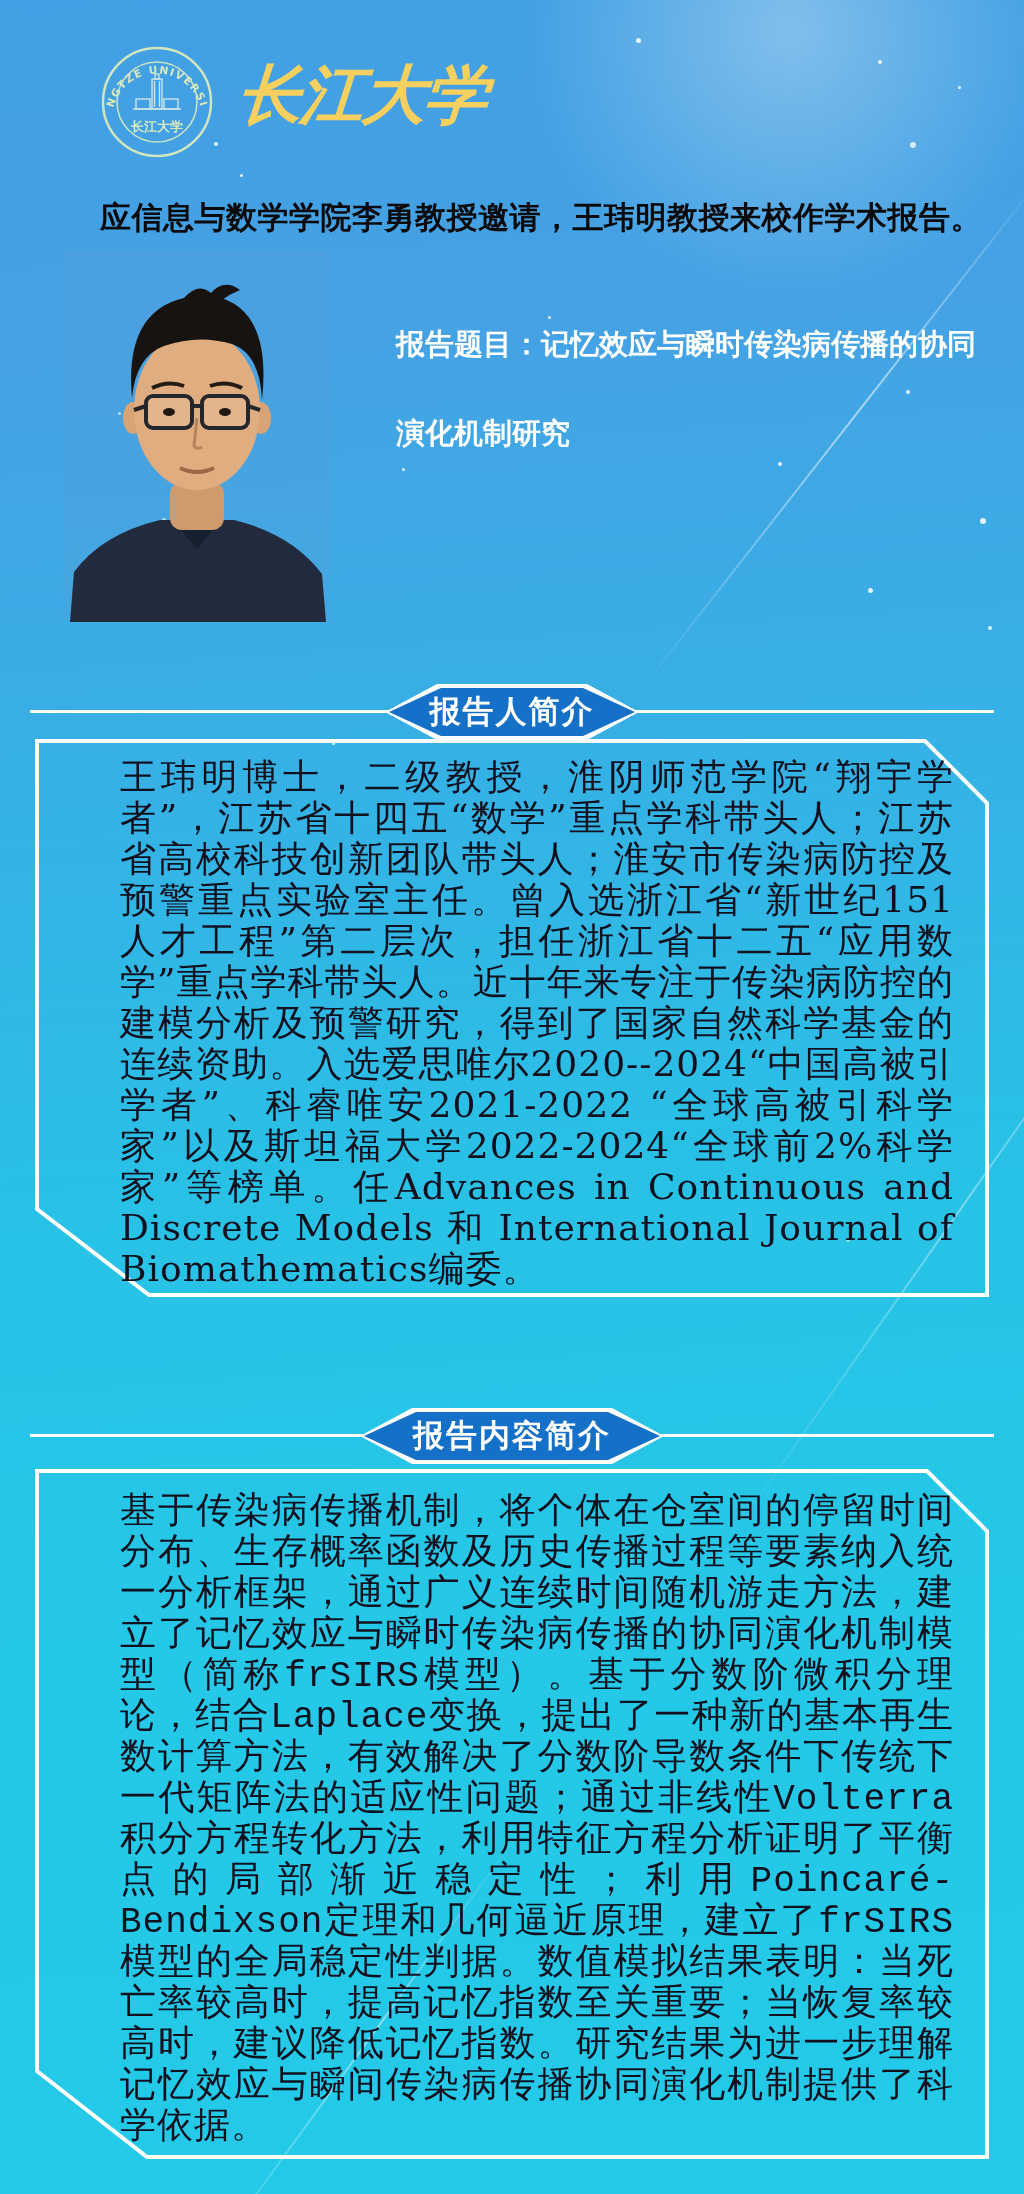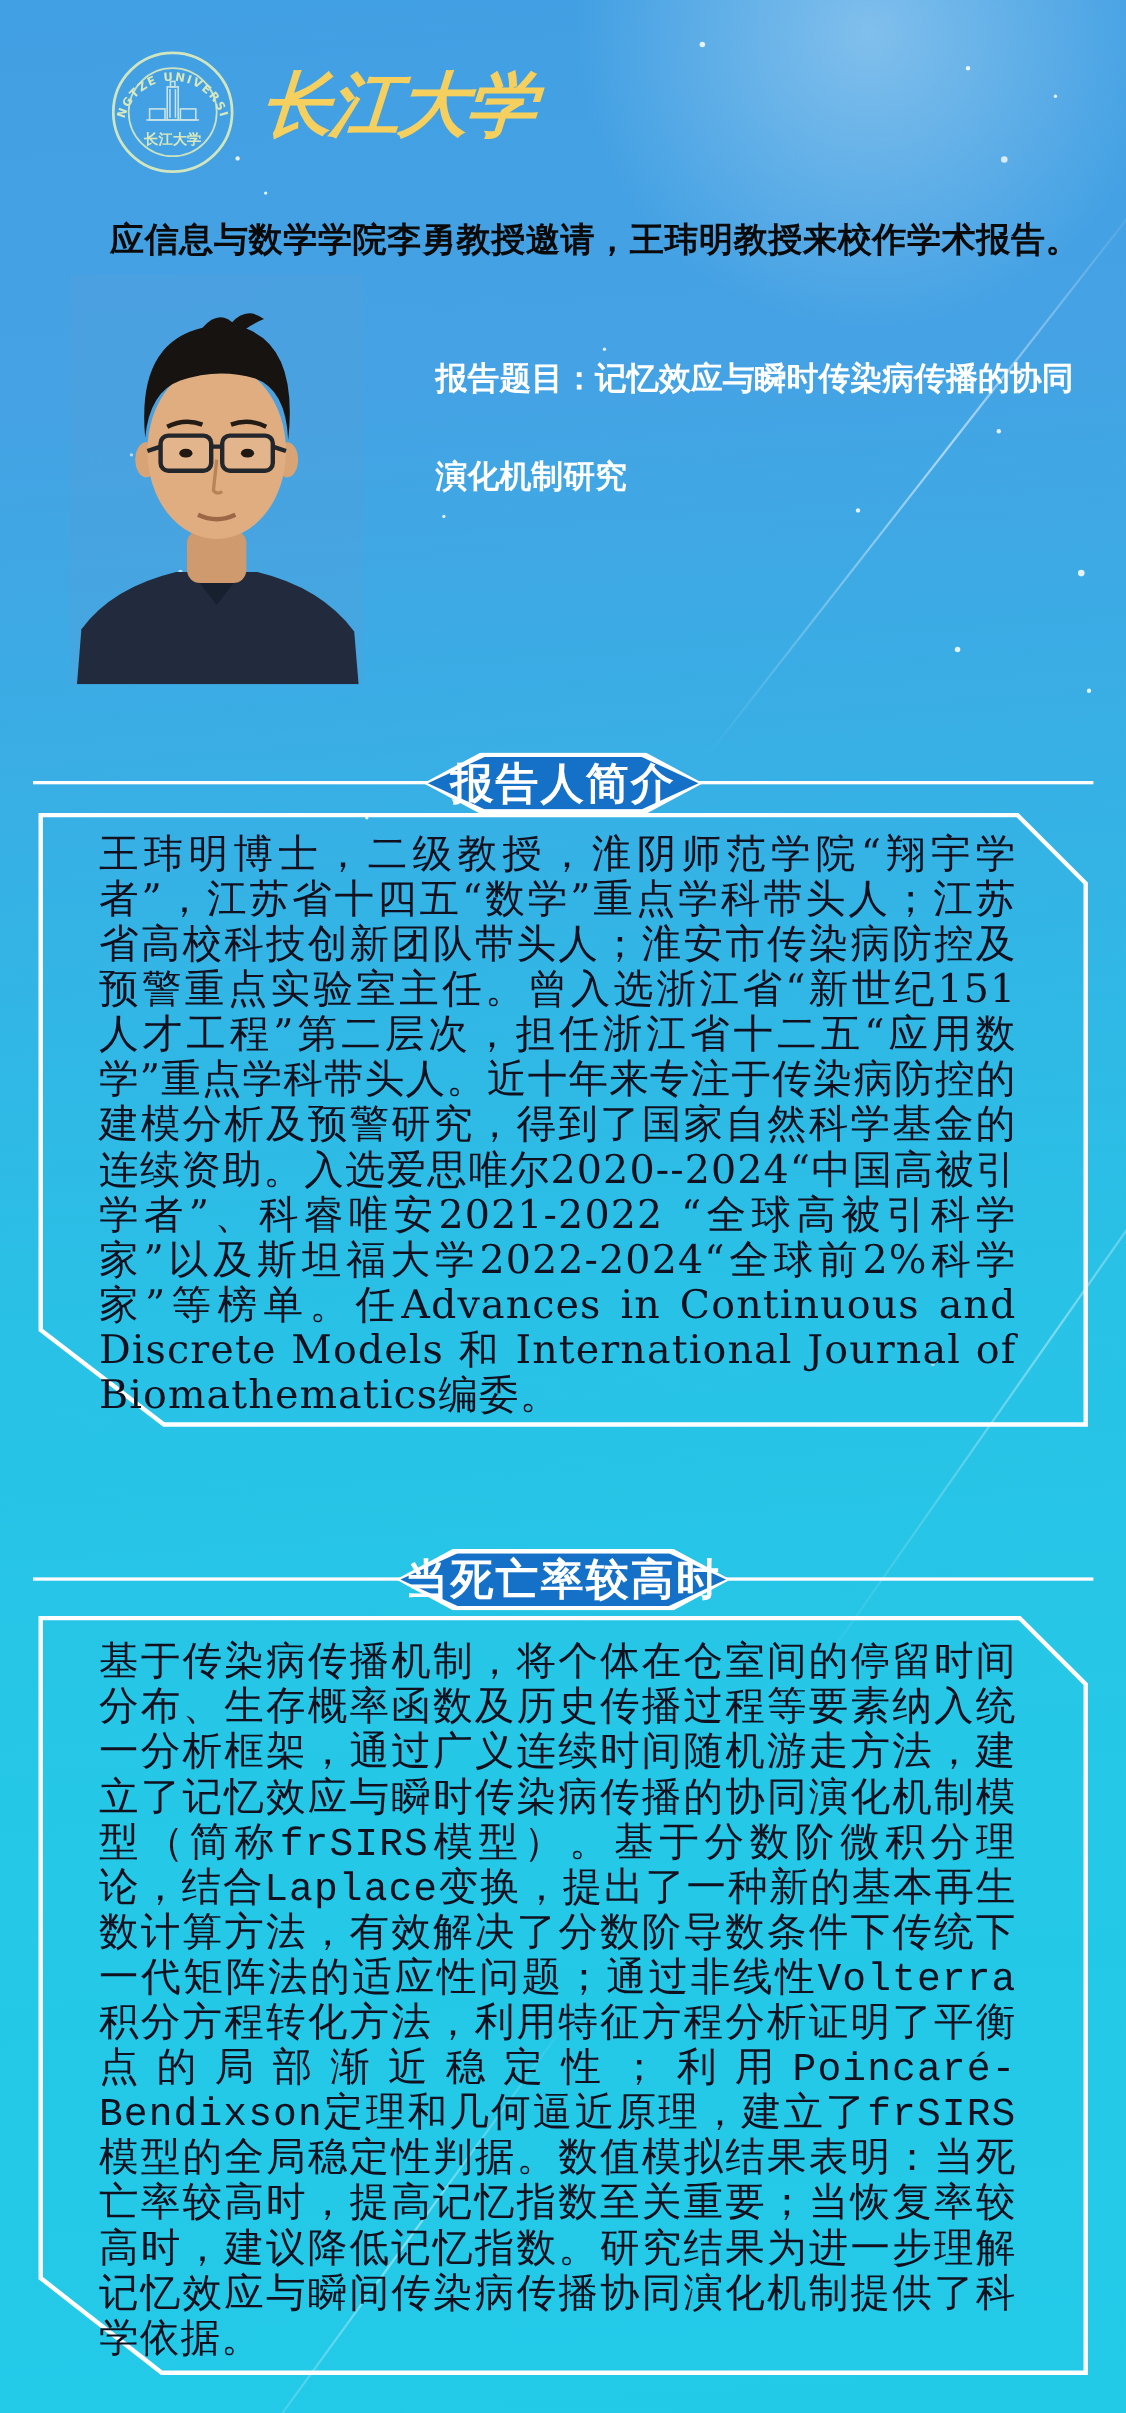--- a/index.html
+++ b/index.html
@@ -64,28 +64,28 @@
   .badge{position:absolute;left:50%;transform:translateX(-50%);top:0;height:56px;}
   #badge-1{width:254px;}
   #badge-2{width:304px;}
   .badge-outer,.badge-inner{
     clip-path:polygon(0 50%,52px 0,calc(100% - 52px) 0,100% 50%,calc(100% - 52px) 100%,52px 100%);
   }
   .badge-outer{position:absolute;inset:0;background:#ffffff;}
   .badge-inner{position:absolute;inset:4px;}
   .badge-label{
     position:absolute;inset:0;z-index:2;display:flex;align-items:center;justify-content:center;
-    color:#ffffff;font-size:39px;font-weight:bold;letter-spacing:2px;
+    color:#ffffff;font-size:31px;font-weight:bold;letter-spacing:2px;
   }
   
   .panel-frame{position:absolute;left:34px;}
   #panel-frame-1{top:738px;}
   #panel-frame-2{top:1468px;}
   .panel-text{
-    position:absolute;left:90px;width:834px;
+    position:absolute;left:120px;width:834px;
     font-family:"DejaVu Serif","Liberation Serif",serif;
     font-size:36px;line-height:41px;letter-spacing:1px;
     color:#10101e;text-align:justify;
   }
   #panel-text-1{top:756px;}
   #panel-text-2{top:1492px;font-family:Liberation Mono, monospace;}
 </style>
 </head>
 <body>
 
@@ -192,21 +192,21 @@
   <svg class="panel-frame" id="panel-frame-1" width="956" height="560" viewBox="0 0 956 560">
     <polygon points="3,3 891,3 953,65 953,557 115,557 3,471" fill="none" stroke="#ffffff" stroke-width="4"></polygon>
   </svg>
   <div class="panel-text" id="panel-text-1">王玮明博士，二级教授，淮阴师范学院“翔宇学者”，江苏省十四五“数学”重点学科带头人；江苏省高校科技创新团队带头人；淮安市传染病防控及预警重点实验室主任。曾入选浙江省“新世纪151 人才工程”第二层次，担任浙江省十二五“应用数学”重点学科带头人。近十年来专注于传染病防控的建模分析及预警研究，得到了国家自然科学基金的连续资助。入选爱思唯尔2020--2024“中国高被引学者”、科睿唯安2021-2022 “全球高被引科学家”以及斯坦福大学2022-2024“全球前2%科学家”等榜单。任Advances in Continuous and Discrete Models 和 International Journal of Biomathematics编委。</div>
 
   <div class="badge-row" id="badge-row-2">
     <div class="hline"></div>
     <div class="badge" id="badge-2">
       <div class="badge-outer"></div>
       <div class="badge-inner" style="background:#1570c8;"></div>
-      <span class="badge-label">当死亡率较高时</span>
+      <span class="badge-label">报告内容简介</span>
     </div>
   </div>
 
   <svg class="panel-frame" id="panel-frame-2" width="956" height="692" viewBox="0 0 956 692">
     <polygon points="3,3 893,3 953,63 953,689 113,689 3,603" fill="none" stroke="#ffffff" stroke-width="4"></polygon>
   </svg>
   <div class="panel-text" id="panel-text-2">基于传染病传播机制，将个体在仓室间的停留时间分布、生存概率函数及历史传播过程等要素纳入统一分析框架，通过广义连续时间随机游走方法，建立了记忆效应与瞬时传染病传播的协同演化机制模型（简称frSIRS模型）。基于分数阶微积分理论，结合Laplace变换，提出了一种新的基本再生数计算方法，有效解决了分数阶导数条件下传统下一代矩阵法的适应性问题；通过非线性Volterra积分方程转化方法，利用特征方程分析证明了平衡点的局部渐近稳定性；利用Poincaré-Bendixson定理和几何逼近原理，建立了frSIRS模型的全局稳定性判据。数值模拟结果表明：当死亡率较高时，提高记忆指数至关重要；当恢复率较高时，建议降低记忆指数。研究结果为进一步理解记忆效应与瞬间传染病传播协同演化机制提供了科学依据。</div>
 
 </div>
 

